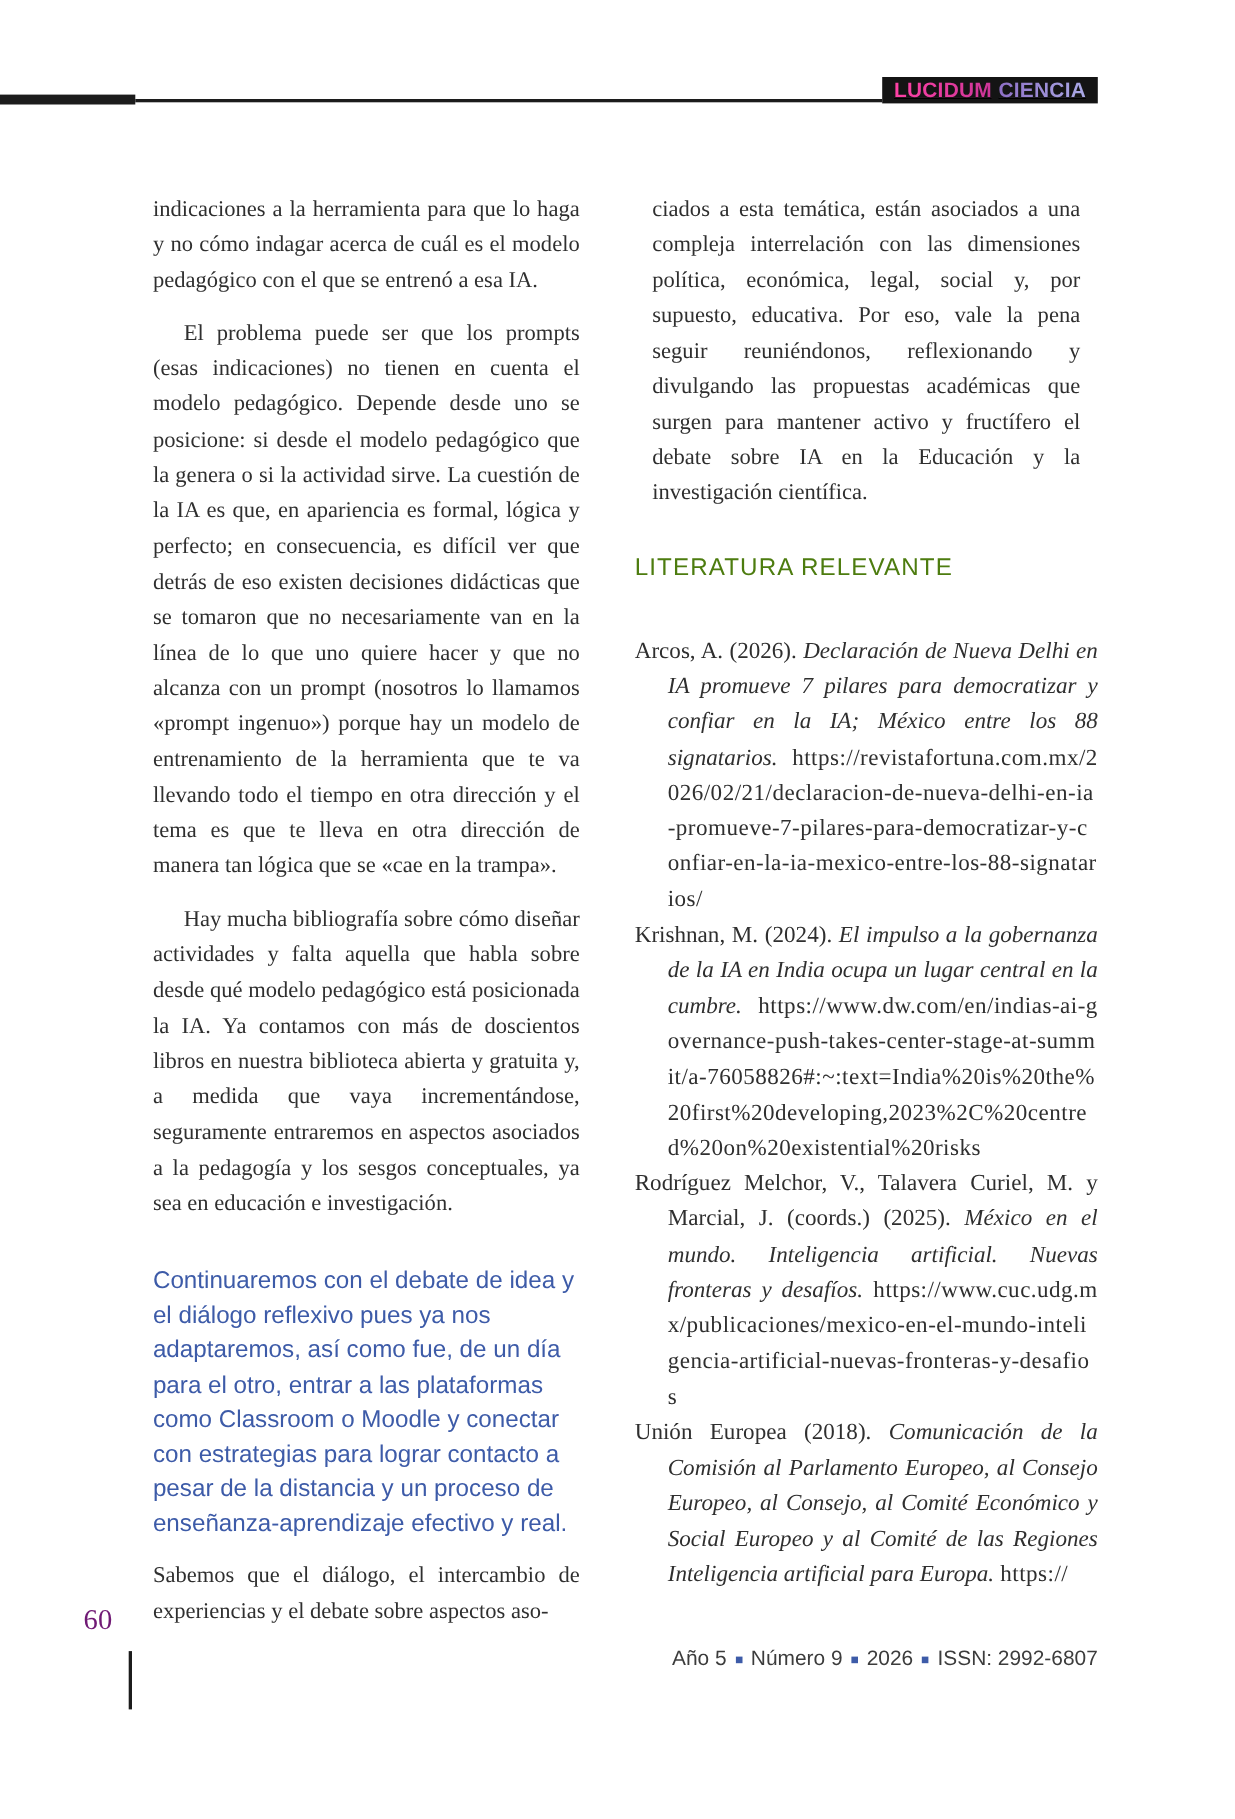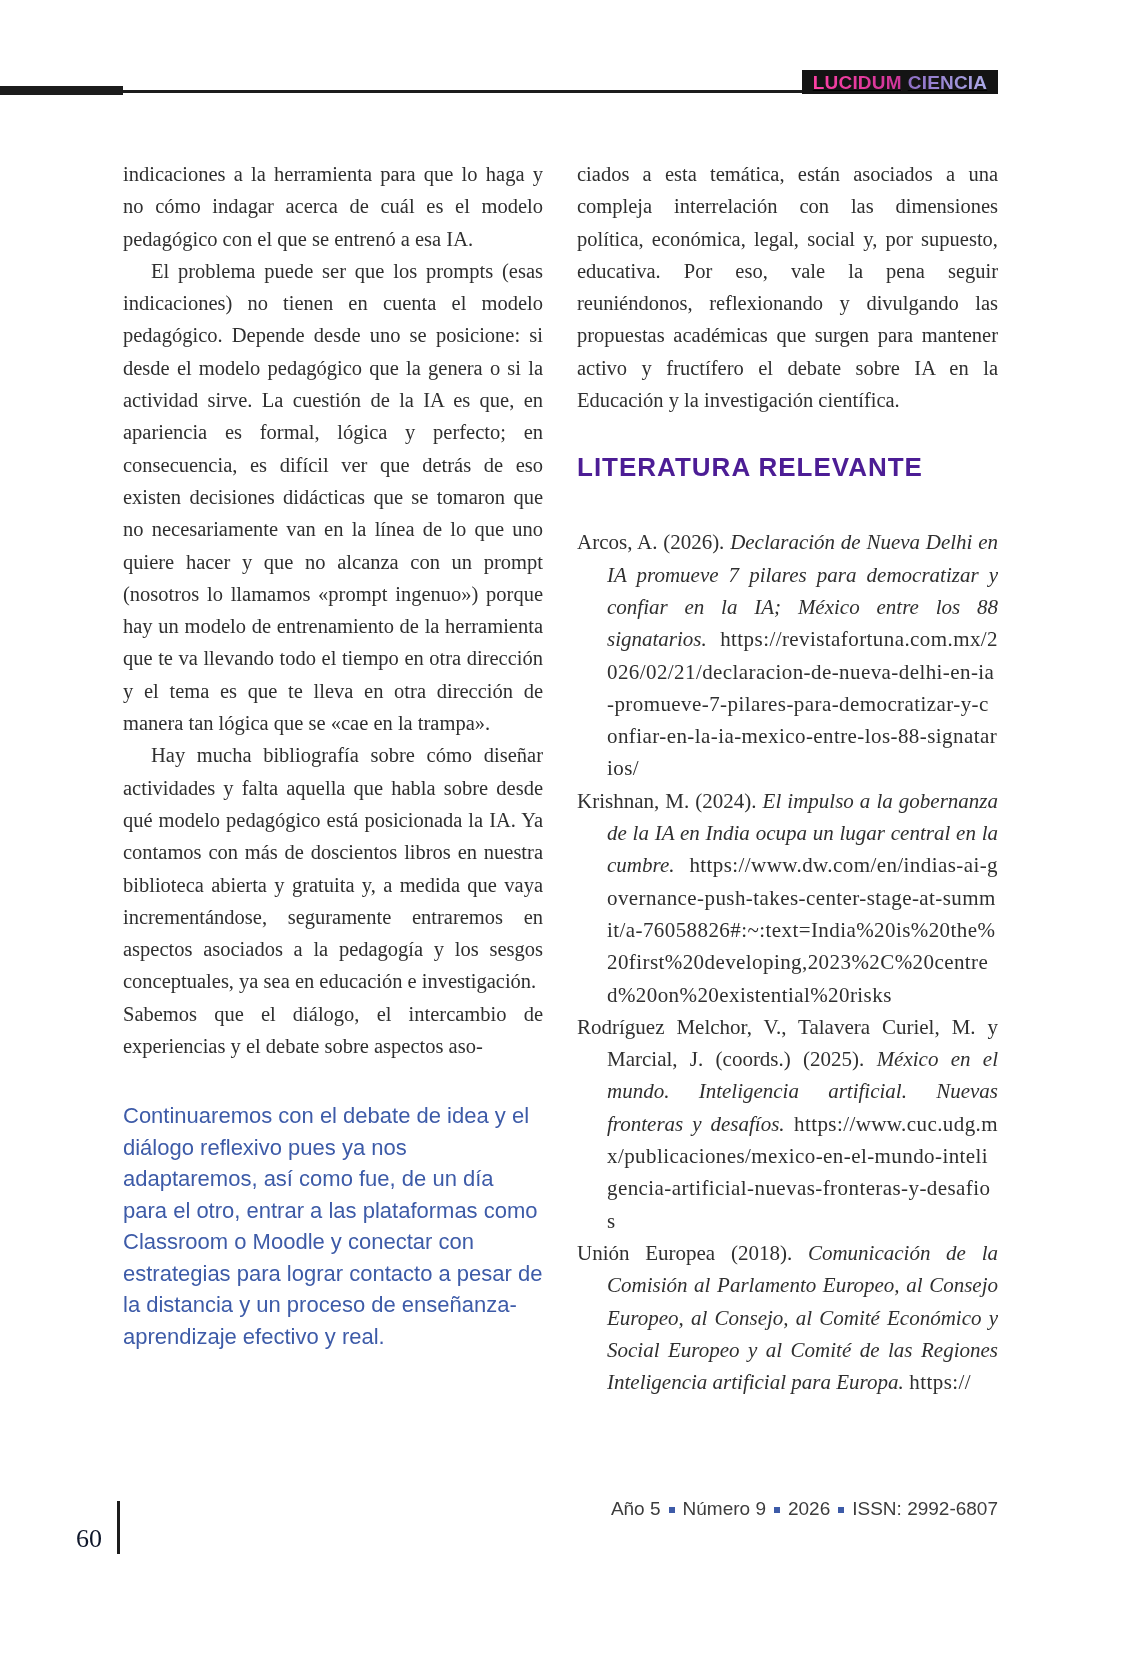--- a/index.html
+++ b/index.html
@@ -21,44 +21,44 @@
   }
   .logo-w1 { background-image:linear-gradient(90deg,#ff41a5,#cc3598); -webkit-background-clip:text; background-clip:text; }
   .logo-w2 { background-image:linear-gradient(90deg,#8e6fc6,#abaae6); -webkit-background-clip:text; background-clip:text; }
 
   
   .columns { position:absolute; left:123px; top:158px; width:875px; display:flex; gap:34px; }
   .col-left  { width:420px; }
   .col-right { width:421px; }
 
   .para {
-    margin:0; font-size:20.5px; line-height:32.3px; color:#2f2f2f;
+    margin:16px; font-size:20.5px; line-height:32.3px; color:#2f2f2f;
     text-align:justify;
   }
   .para.indent { text-indent:28px; }
   .para.highlight {
     font-family:"Liberation Sans", sans-serif; font-size:22px; line-height:31.5px;
     color:#3d5ba8; text-align:left; margin-top:38px;
   }
 
   .section-heading {
-    font-family:"Liberation Sans", sans-serif; font-weight:bold;
-    font-size:26px; letter-spacing:1px; color:#4c1d95;
+    font-family:"Liberation Sans", sans-serif; font-weight:normal;
+    font-size:22px; letter-spacing:1px; color:#4d7c0f;
     margin:36px 0 44px 0; line-height:30px;
   }
 
   .ref {
     margin:0; font-size:21px; line-height:32.3px; color:#2f2f2f;
     text-align:justify; padding-left:30px; text-indent:-30px;
   }
   .ref .it  { font-style:italic; }
   .ref .url { word-break:break-all; letter-spacing:.02em; }
 
   
-  .footer-num { position:absolute; left:76px; top:1524px; font-size:26px; color:#0f172a; }
+  .footer-num { position:absolute; left:76px; top:1458px; font-size:26px; color:#701a75; }
   .footer-bar { position:absolute; left:117px; top:1501px; width:3px; height:53px; background:#1c1c1c; }
   .footer-meta {
     position:absolute; right:125px; top:1496px; text-align:right;
     font-family:"Liberation Sans", sans-serif; font-size:19px; line-height:26px; color:#3c3c3c;
   }
   .sq { display:inline-block; width:6px; height:6px; background:#3d5ba8; margin:0 8px; vertical-align:2px; }
 </style>
 </head>
 <body>
 
@@ -67,22 +67,22 @@
 <div class="logo-box">
   <span class="logo-w logo-w1">LUCIDUM</span>
   <span class="logo-w logo-w2">CIENCIA</span>
 </div>
 
 <div class="columns">
   <div class="col-left" id="col-left">
       <p class="para ">indicaciones a la herramienta para que lo haga y no cómo indagar acerca de cuál es el modelo pedagógico con el que se entrenó a esa IA.</p>
       <p class="para  indent">El problema puede ser que los prompts (esas indicaciones) no tienen en cuenta el modelo pedagógico. Depende desde uno se posicione: si desde el modelo pedagógico que la genera o si la actividad sirve. La cuestión de la IA es que, en apariencia es formal, lógica y perfecto; en consecuencia, es difícil ver que detrás de eso existen decisiones didácticas que se tomaron que no necesariamente van en la línea de lo que uno quiere hacer y que no alcanza con un prompt (nosotros lo llamamos «prompt ingenuo») porque hay un modelo de entrenamiento de la herramienta que te va llevando todo el tiempo en otra dirección y el tema es que te lleva en otra dirección de manera tan lógica que se «cae en la trampa».</p>
       <p class="para  indent">Hay mucha bibliografía sobre cómo diseñar actividades y falta aquella que habla sobre desde qué modelo pedagógico está posicionada la IA. Ya contamos con más de doscientos libros en nuestra biblioteca abierta y gratuita y, a medida que vaya incrementándose, seguramente entraremos en aspectos asociados a la pedagogía y los sesgos conceptuales, ya sea en educación e investigación.</p>
+      <p class="para highlight">Continuaremos con el debate de idea y el diálogo reflexivo pues ya nos adaptaremos, así como fue, de un día para el otro, entrar a las plataformas como Classroom o Moodle y conectar con estrategias para lograr contacto a pesar de la distancia y un proceso de enseñanza-aprendizaje efectivo y real.</p>
       <p class="para ">Sabemos que el diálogo, el intercambio de experiencias y el debate sobre aspectos aso-</p>
-      <p class="para highlight">Continuaremos con el debate de idea y el diálogo reflexivo pues ya nos adaptaremos, así como fue, de un día para el otro, entrar a las plataformas como Classroom o Moodle y conectar con estrategias para lograr contacto a pesar de la distancia y un proceso de enseñanza-aprendizaje efectivo y real.</p>
     </div>
   <div class="col-right">
     <div id="right-paras">
         <p class="para ">ciados a esta temática, están asociados a una compleja interrelación con las dimensiones política, económica, legal, social y, por supuesto, educativa. Por eso, vale la pena seguir reuniéndonos, reflexionando y divulgando las propuestas académicas que surgen para mantener activo y fructífero el debate sobre IA en la Educación y la investigación científica.</p>
       </div>
     <h2 class="section-heading">LITERATURA RELEVANTE</h2>
     <div id="refs-list">
         <p class="ref"><span class="">Arcos, A. (2026). </span><span class="it ">Declaración de Nueva Delhi en IA promueve 7 pilares para democratizar y confiar en la IA; México entre los 88 signatarios.</span><span class="url"> https://revistafortuna.com.mx/2026/02/21/declaracion-de-nueva-delhi-en-ia-promueve-7-pilares-para-democratizar-y-confiar-en-la-ia-mexico-entre-los-88-signatarios/</span></p>
         <p class="ref"><span class="">Krishnan, M. (2024). </span><span class="it ">El impulso a la gobernanza de la IA en India ocupa un lugar central en la cumbre.</span><span class="url"> https://www.dw.com/en/indias-ai-governance-push-takes-center-stage-at-summit/a-76058826#:~:text=India%20is%20the%20first%20developing,2023%2C%20centred%20on%20existential%20risks</span></p>
         <p class="ref"><span class="">Rodríguez Melchor, V., Talavera Curiel, M. y Marcial, J. (coords.) (2025). </span><span class="it ">México en el mundo. Inteligencia artificial. Nuevas fronteras y desafíos.</span><span class="url"> https://www.cuc.udg.mx/publicaciones/mexico-en-el-mundo-inteligencia-artificial-nuevas-fronteras-y-desafios</span></p>

